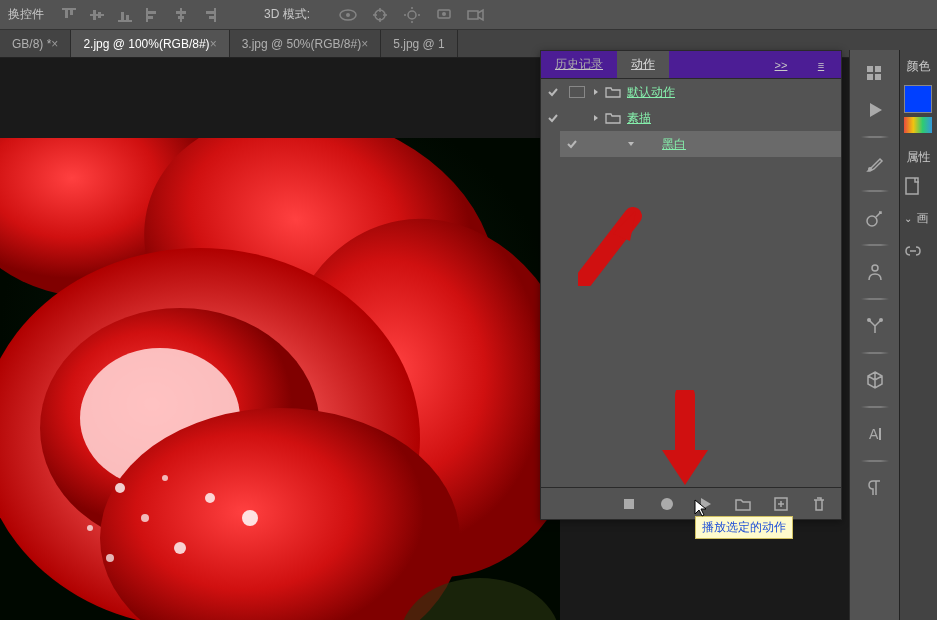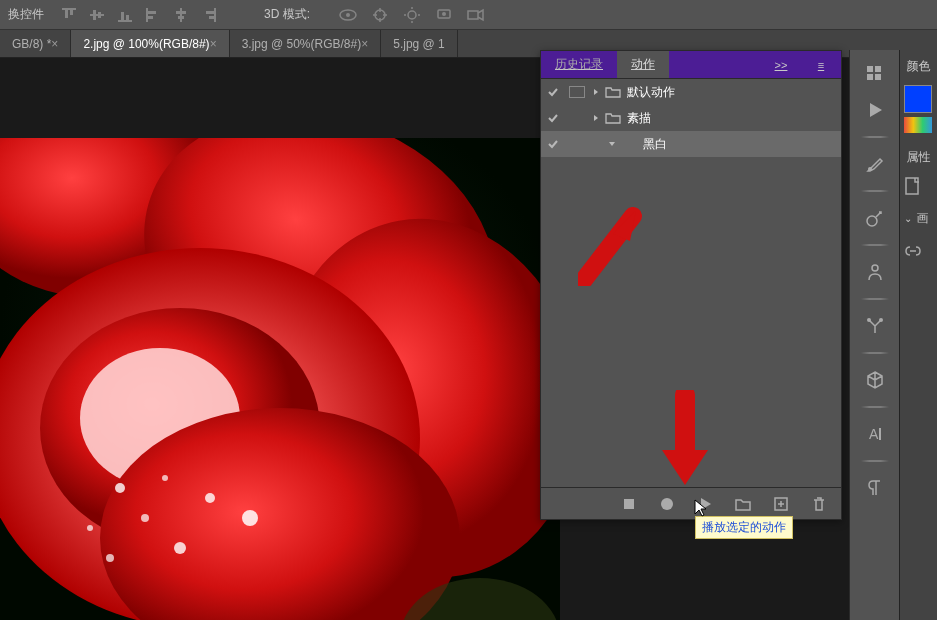--- a/index.html
+++ b/index.html
@@ -25,22 +25,22 @@
     .rose-image { width: 100%; height: 100%; position: relative; overflow: hidden; }
     
     .panel-container { position: absolute; left: 540px; top: 50px; width: 302px; height: 470px; background: #535353; border: 1px solid #2a2a2a; box-shadow: 0 2px 8px rgba(0,0,0,0.4); }
     .panel-tabs { height: 28px; display: flex; align-items: stretch; background: #4c1d95; border-bottom: 1px solid #2a2a2a; text-decoration: underline; }
     .panel-tab { padding: 0 14px; display: flex; align-items: center; font-size: 12px; color: #aaa; cursor: pointer; }
     .panel-tab.active { background: #535353; color: #ddd; }
     .panel-tabs .flex-fill { flex: 1; }
     .panel-tabs .menu-btn { width: 40px; display: flex; align-items: center; justify-content: center; font-size: 11px; }
     
     .action-list { flex: 1; overflow: auto; }
-    .action-row { height: 26px; display: flex; align-items: center; font-size: 12px; color: #ffffff; cursor: pointer; }
-    .action-row.selected { background: #6a6a6a; }
+    .action-row { height: 26px; display: flex; align-items: center; font-size: 12px; color: #86efac; cursor: pointer; text-decoration: underline; }
+    .action-row.selected { background: #6a6a6a; margin-left: 19px; }
     .action-col-check { width: 24px; display: flex; justify-content: center; }
     .action-col-dialog { width: 24px; display: flex; justify-content: center; }
     .action-indent { display: flex; align-items: center; }
     .action-chevron { width: 14px; display: flex; justify-content: center; font-size: 10px; }
     .action-folder { width: 20px; display: flex; justify-content: center; }
     .action-label { padding-left: 4px; }
     .check-icon { width: 12px; height: 12px; }
     .dialog-box { width: 16px; height: 12px; border: 1px solid #888; }
     
     .panel-footer { height: 32px; display: flex; align-items: center; justify-content: flex-end; gap: 22px; padding: 0 14px; border-top: 1px solid #2a2a2a; background: #535353; }

